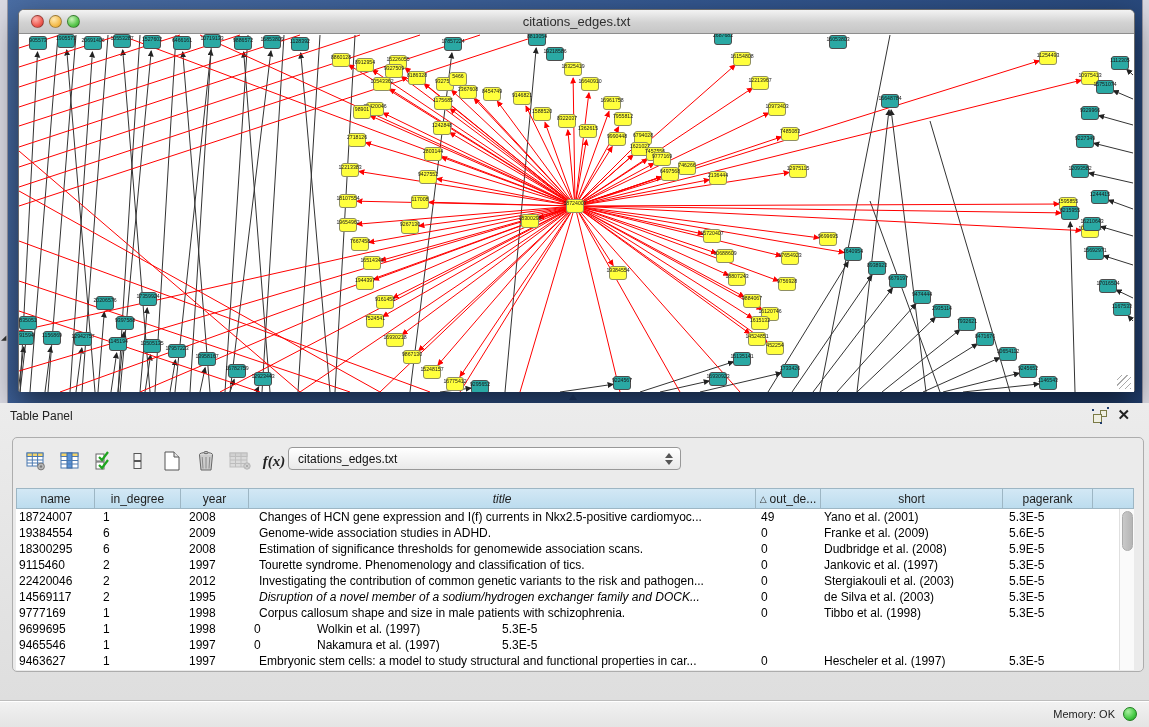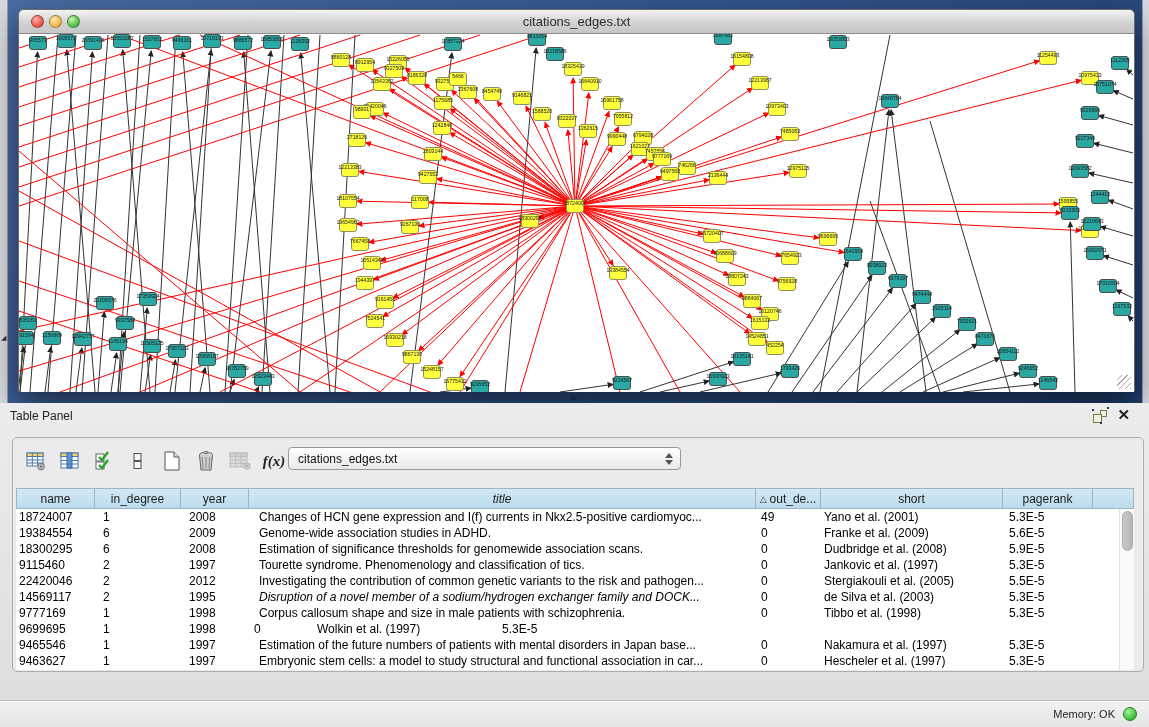--- a/index.html
+++ b/index.html
@@ -948,21 +948,21 @@
               <div class="td" style="width: 65px; padding-left: 5px;">0</div>
               <div class="td" style="width: 182px; padding-left: 3px;">Jankovic et al. (1997)</div>
               <div class="td" style="width: 90px; padding-left: 6px;">5.3E-5</div>
             </div>
             <div class="tr">
               <div class="td" style="width: 79px; padding-left: 3px;">22420046</div>
               <div class="td" style="width: 86px; padding-left: 8px;">2</div>
               <div class="td" style="width: 68px; padding-left: 8px;">2012</div>
               <div class="td" style="width: 507px; padding-left: 10px;">Investigating the contribution of common genetic variants to the risk and pathogen...</div>
               <div class="td" style="width: 65px; padding-left: 5px;">0</div>
-              <div class="td" style="width: 182px; padding-left: 3px;">Stergiakouli et al. (2005)</div>
+              <div class="td" style="width: 182px; padding-left: 3px;">Stergiakouli et al. (2003)</div>
               <div class="td" style="width: 90px; padding-left: 6px;">5.5E-5</div>
             </div>
             <div class="tr">
               <div class="td" style="width: 79px; padding-left: 3px;">14569117</div>
               <div class="td" style="width: 86px; padding-left: 8px;">2</div>
               <div class="td" style="width: 68px; padding-left: 8px;">1995</div>
               <div class="td" style="width: 507px; padding-left: 10px; font-style: italic;">Disruption of a novel member of a sodium/hydrogen exchanger family and DOCK...</div>
               <div class="td" style="width: 65px; padding-left: 5px;">0</div>
               <div class="td" style="width: 182px; padding-left: 3px;">de Silva et al. (2003)</div>
               <div class="td" style="width: 90px; padding-left: 6px;">5.3E-5</div>
@@ -981,30 +981,29 @@
               <div class="td" style="width: 86px; padding-left: 8px;">1</div>
               <div class="td" style="width: 68px; padding-left: 8px;">1998</div>
               <div class="td" style="width: 65px; padding-left: 5px;">0</div>
               <div class="td" style="width: 182px; padding-left: 3px;">Wolkin et al. (1997)</div>
               <div class="td" style="width: 90px; padding-left: 6px;">5.3E-5</div>
             </div>
             <div class="tr">
               <div class="td" style="width: 79px; padding-left: 3px;">9465546</div>
               <div class="td" style="width: 86px; padding-left: 8px;">1</div>
               <div class="td" style="width: 68px; padding-left: 8px;">1997</div>
-              <div class="td" style="width: 507px; padding-left: 10px;">Estimation of the future numbers of patients with mental disorders in Japan base...</div>
               <div class="td" style="width: 65px; padding-left: 5px;">0</div>
               <div class="td" style="width: 182px; padding-left: 3px;">Nakamura et al. (1997)</div>
               <div class="td" style="width: 90px; padding-left: 6px;">5.3E-5</div>
             </div>
             <div class="tr">
               <div class="td" style="width: 79px; padding-left: 3px;">9463627</div>
               <div class="td" style="width: 86px; padding-left: 8px;">1</div>
               <div class="td" style="width: 68px; padding-left: 8px;">1997</div>
-              <div class="td" style="width: 507px; padding-left: 10px;">Embryonic stem cells: a model to study structural and functional association in car...</div>
+              <div class="td" style="width: 507px; padding-left: 10px;">Embryonic stem cells: a model to study structural and functional properties in car...</div>
               <div class="td" style="width: 65px; padding-left: 5px;">0</div>
               <div class="td" style="width: 182px; padding-left: 3px;">Hescheler et al. (1997)</div>
               <div class="td" style="width: 90px; padding-left: 6px;">5.3E-5</div>
             </div>
           </div>
         <div class="vscroll">
           <div class="vthumb"></div>
         </div>
       </div>
 

